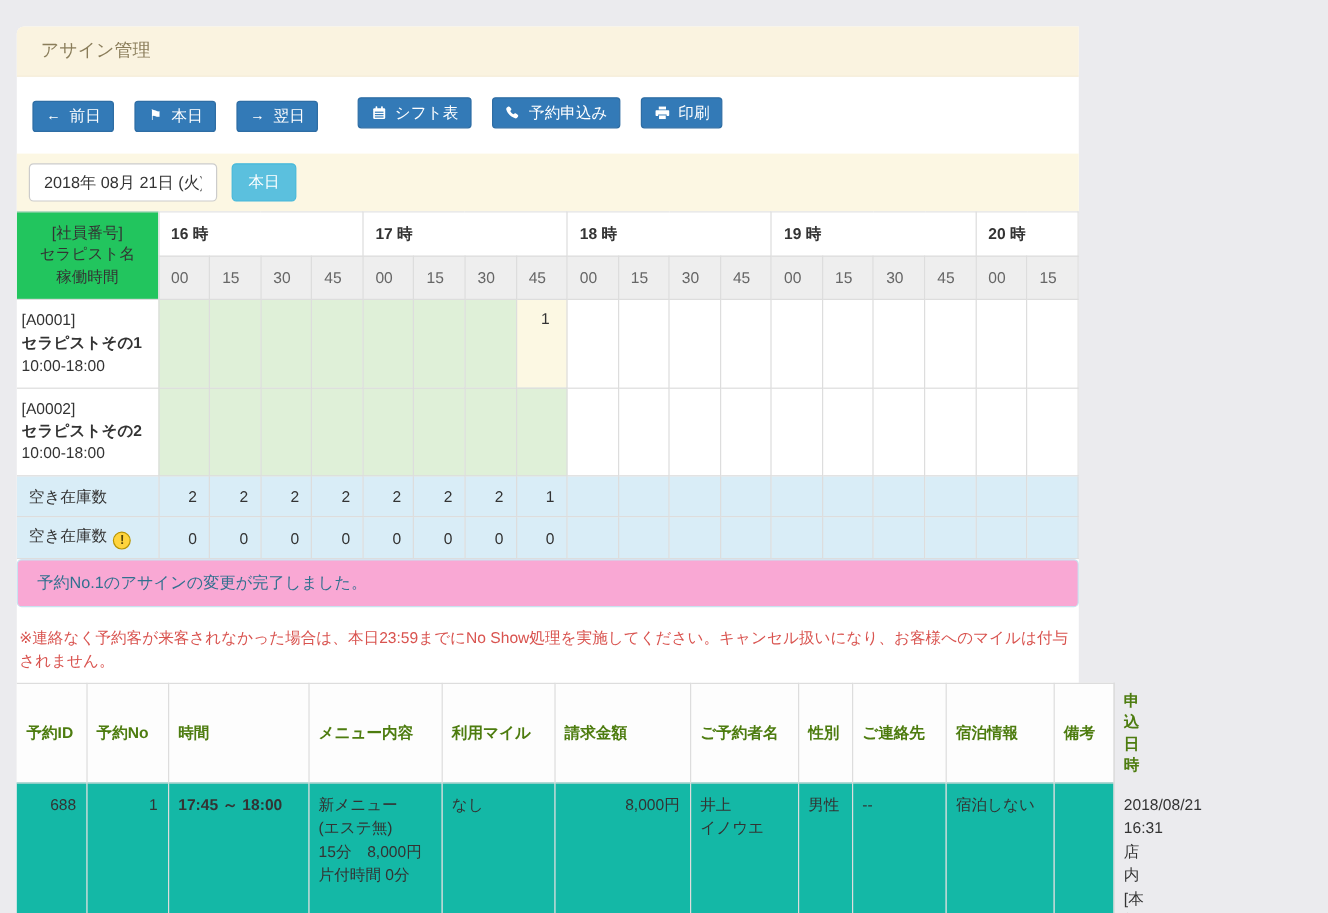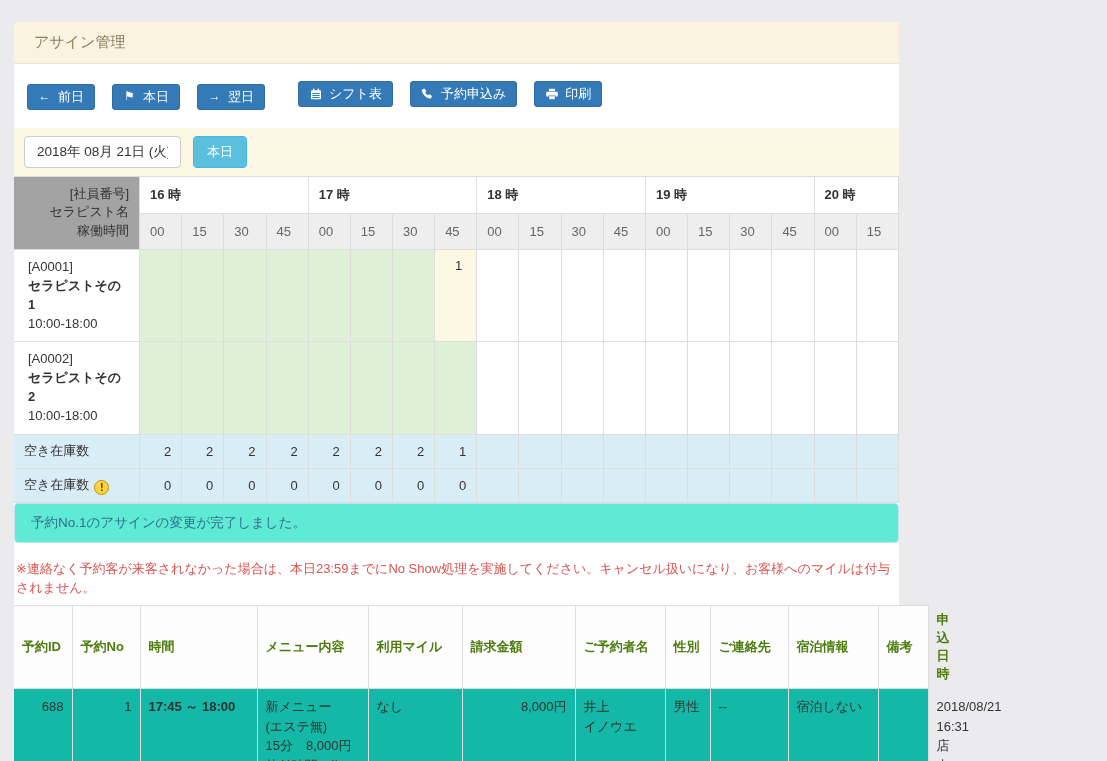--- a/index.html
+++ b/index.html
@@ -47,43 +47,43 @@
     padding:6px 12px; border-radius:4px; font-size:13px; margin-left:17px; cursor:pointer;
     font-family:inherit;
   }
   .rbtn.active { background:#5cb85c; border-color:#4cae4c; color:#fff; }
   
   .grid-wrap { overflow:hidden; width:100%; }
   table.schedule { border-collapse:collapse; table-layout:fixed; }
   table.schedule th, table.schedule td { border:1px solid #ddd; }
   table.schedule th:first-child, table.schedule td:first-child { border-left:none; }
   th.corner {
-    background:#a3a3a3; font-weight:normal; text-align:right;
+    background:#22c55e; font-weight:normal; text-align:center;
     padding:8px 10px; line-height:1.45; vertical-align:middle; color:#333;
   }
   th.hour { background:#fff; text-align:left; font-weight:bold; padding:8px 10px; height:34px; color:#333; }
   th.minute { background:#eee; text-align:left; font-weight:normal; padding:8px 10px; height:34px; color:#666; }
   tr.trow td { height:68px; background:#fff; }
-  td.tlabel-cell { padding:8px 14px; line-height:1.45; vertical-align:middle; }
+  td.tlabel-cell { padding:8px 4px; line-height:1.45; vertical-align:middle; }
   .tname { font-weight:bold; }
   td.slot.open { background:#dff0d8; }
   td.slot.booked { background:#fcf8e3; text-align:right; vertical-align:top; padding:8px 14px 0 0; }
   tr.stock-row td { height:34px; background:#d9edf7; }
   td.stock-label { padding:7px 10px; vertical-align:middle; }
   td.stock-val { text-align:right; padding-right:10px; }
   .warn-icon {
     display:inline-block; width:15px; height:15px; margin-left:5px;
     background:#ffd43d; border:1.5px solid #b89402; border-radius:50%;
     color:#58470a; font-weight:bold; font-size:11px; line-height:12px;
     text-align:center; vertical-align:-2px;
   }
   
   .res-heading { margin:24px 0 8px 2px; font-size:13.5px; color:#333; }
   .alert-info {
-    background:#5eead4; border:1px solid #c8e2ef; color:#31708f;
+    background:#f9a8d4; border:1px solid #c8e2ef; color:#31708f;
     border-radius:4px; padding:10px 16px; font-size:13.5px;
   }
   .warning { color:#d9534f; font-size:13px; line-height:1.45; margin:17px 0 8px 2px; }
   
   table.bookings { border-collapse:collapse; table-layout:fixed; width:100%; margin-top:4px; font-size:13px; }
   table.bookings th, table.bookings td { border:1px solid #ddd; }
   table.bookings th:first-child, table.bookings td:first-child { border-left:none; }
   table.bookings th {
     text-align:left; font-weight:bold; color:#4d7c0f; background:#fdfdfd;
     padding:5px 8px; height:28px;

